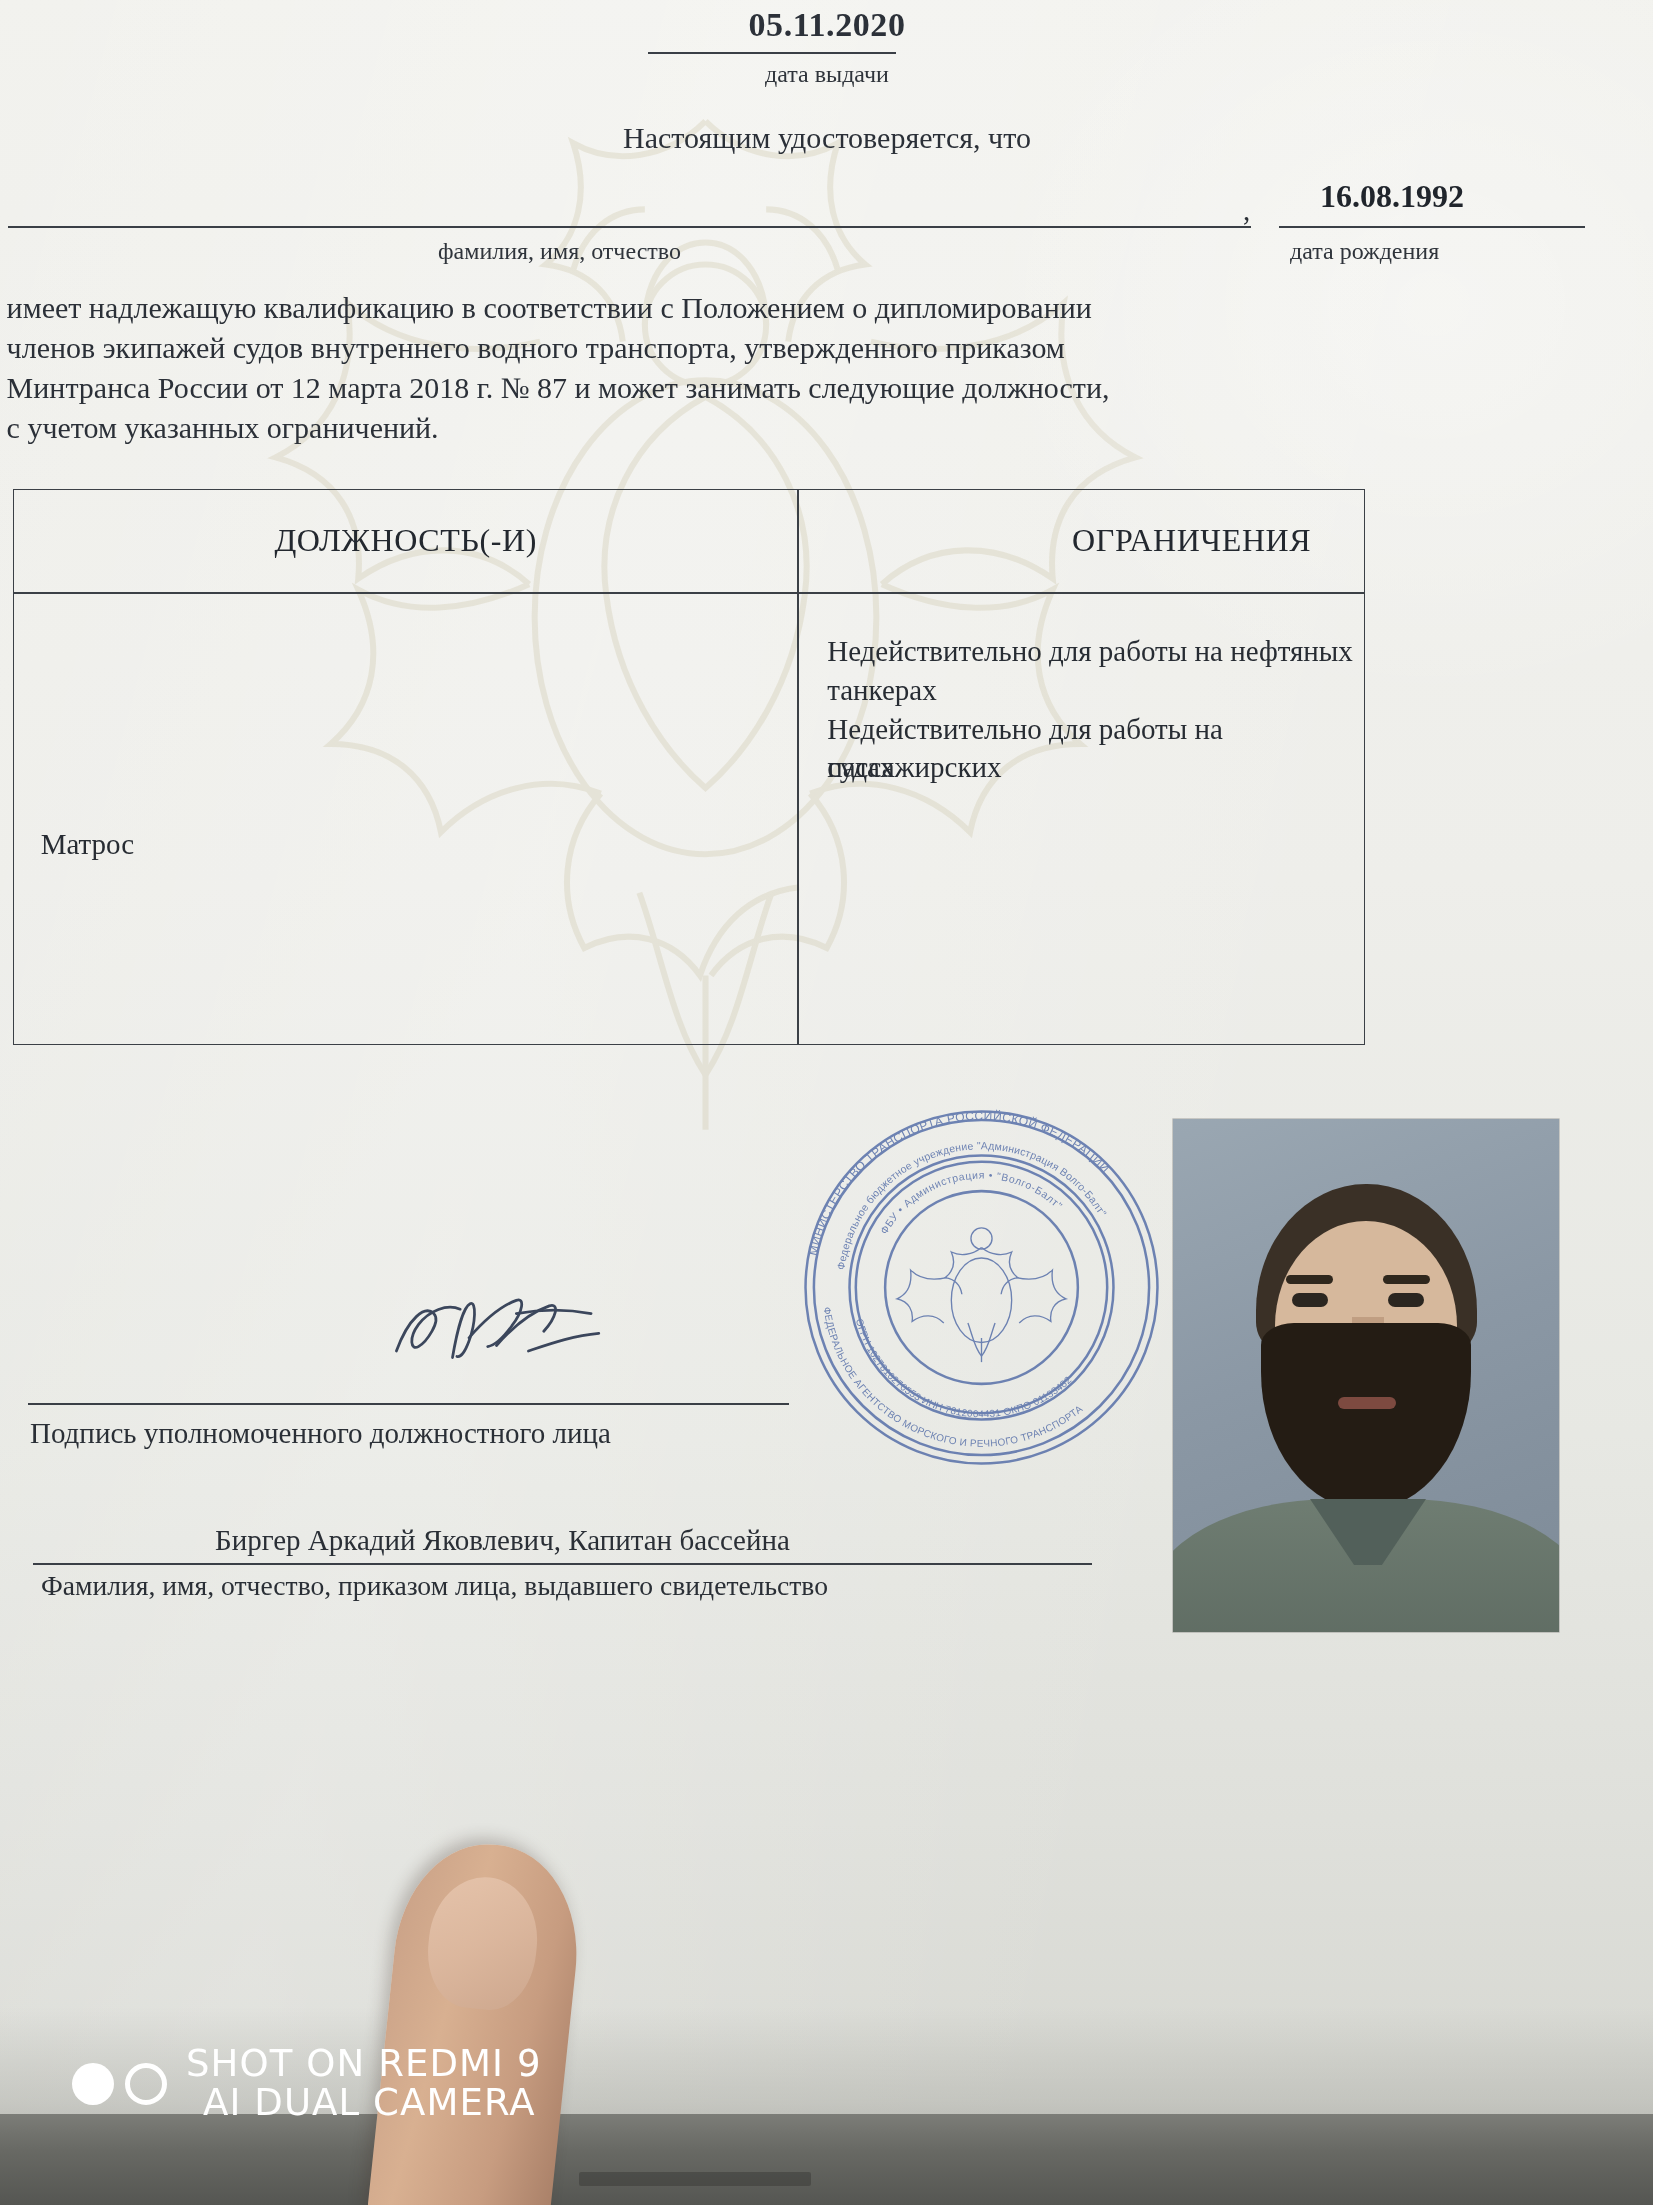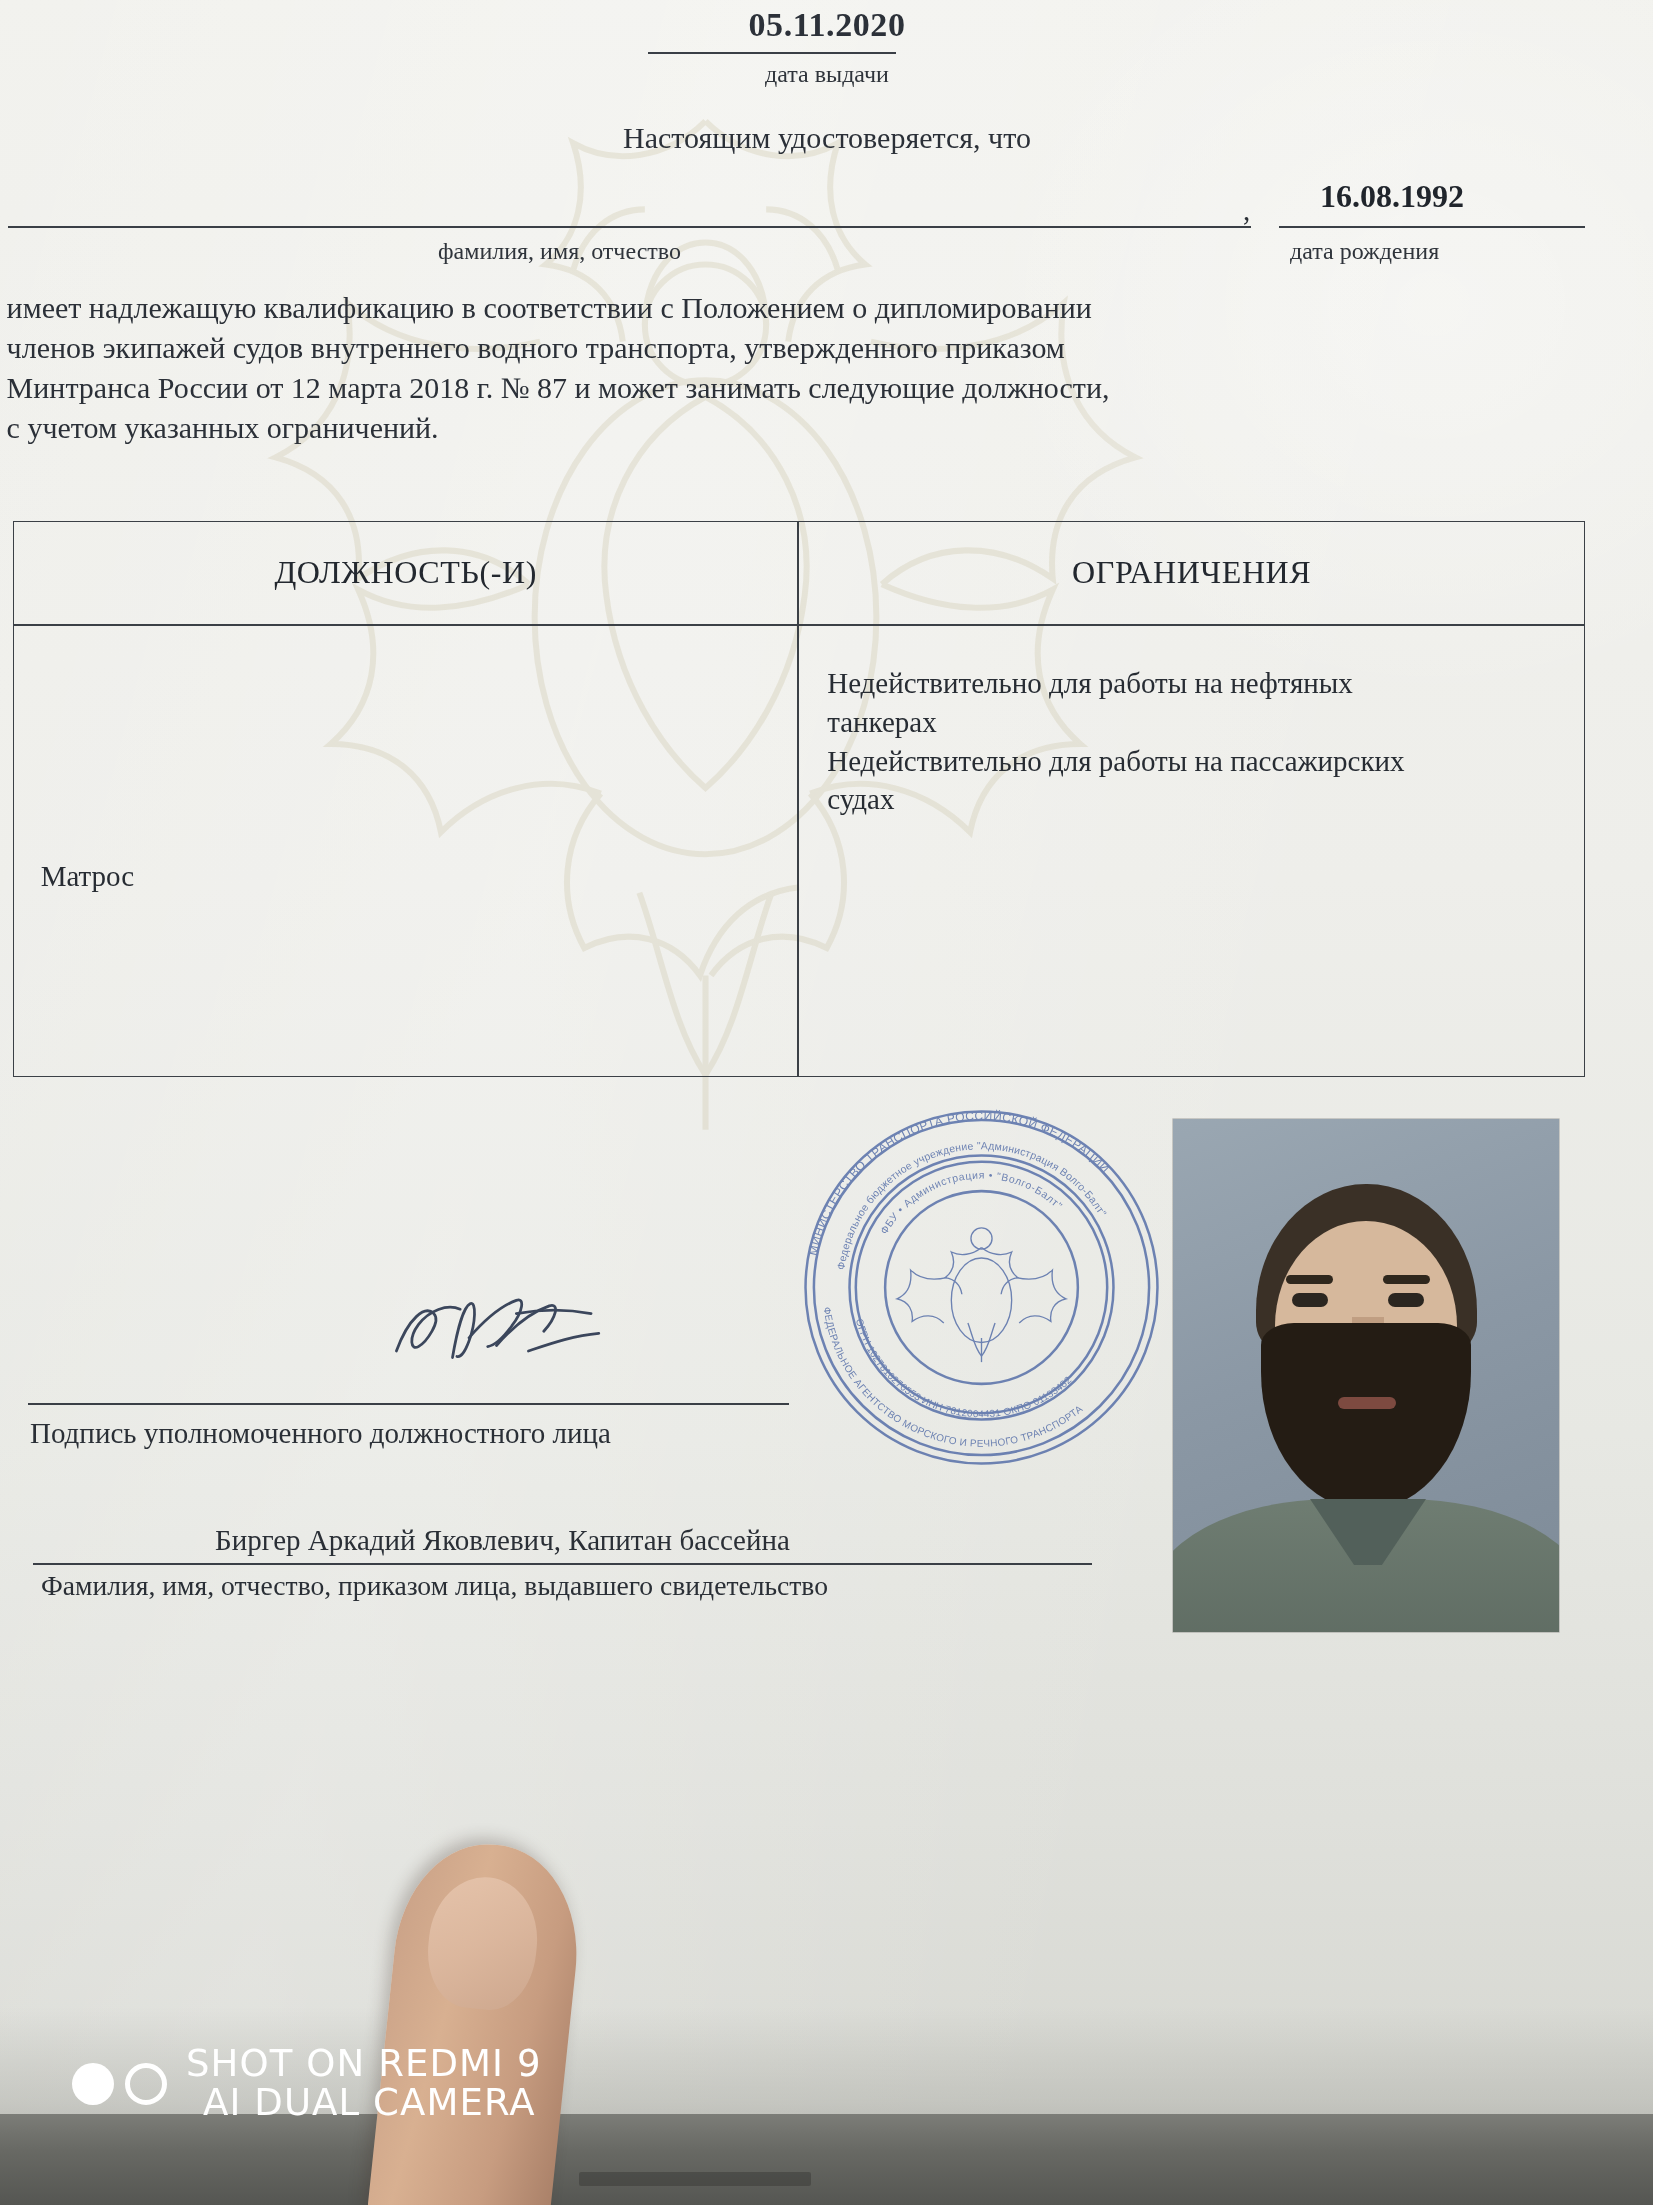--- a/index.html
+++ b/index.html
@@ -81,22 +81,22 @@
   .body-text { font-size: 30px; color: #2b3038; line-height: 1.28; }
 
   .fio {
     font-size: 36px; letter-spacing: 0.8px; font-weight: 700; color: #1f242b;
   }
   .birth { font-size: 32px; font-weight: 700; color: #20252c; }
 
   
   .tbl {
     position: absolute;
-    left: 13.2px; top: 521px;
-    width: 1572px; height: 556px;
+    left: 13.2px; top: 489px;
+    width: 1352px; height: 556px;
     border: 1.7px solid #3b4046;
     box-sizing: border-box;
     font-family: Liberation Serif, serif;
   }
   .tbl .vline {
     position: absolute; top: 0; left: 783px;
     width: 1.7px; height: 100%; background: #3b4046;
   }
   .tbl .hline {
     position: absolute; left: 0; top: 102px;

